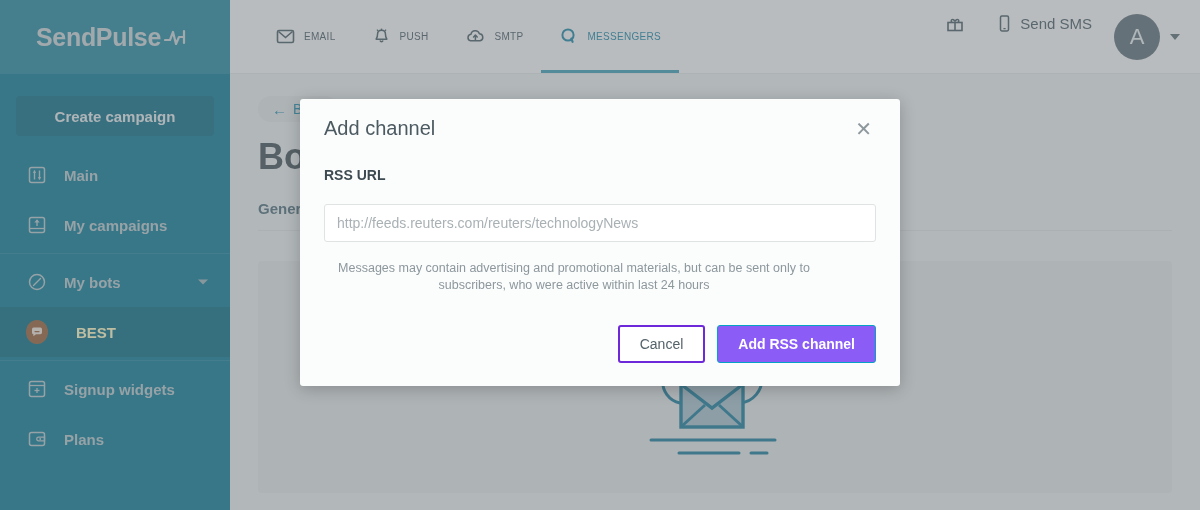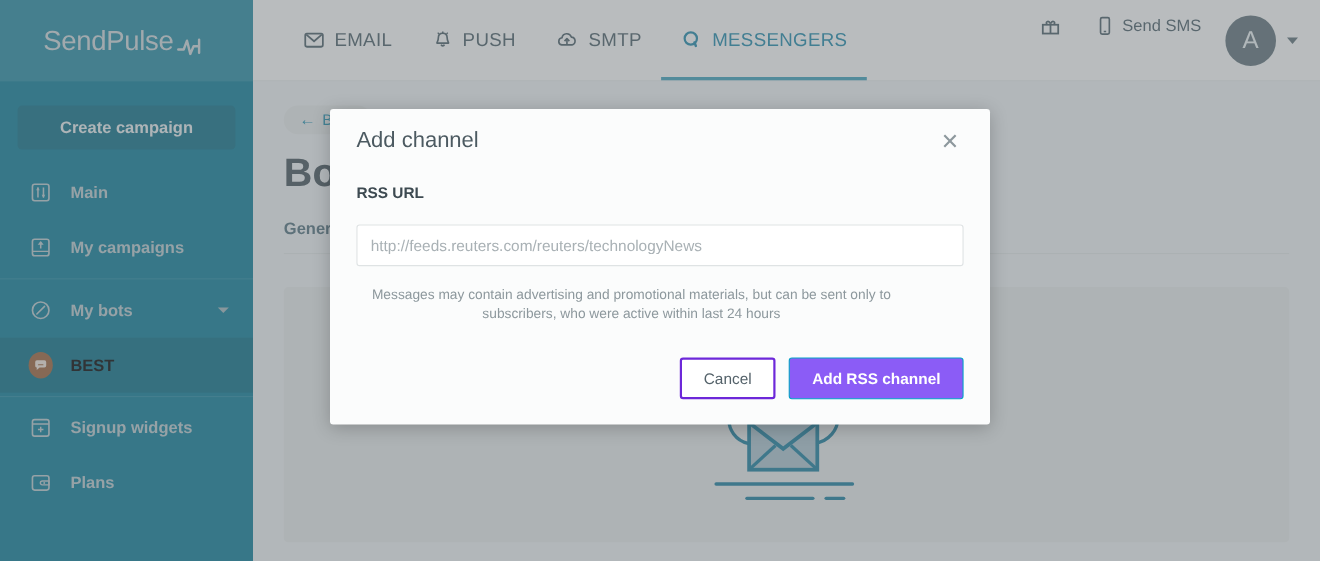--- a/index.html
+++ b/index.html
@@ -25,23 +25,23 @@
     background: #0c7b96;
   }
   .sidebar-logo {
     height: 74px;
     background: #2589a0;
     display: flex; align-items: center; justify-content: center;
   }
   .logo-text {
     color: #cdd6d9;
     font-size: 25px;
-    font-weight: normal;
+    font-weight: bold;
     letter-spacing: -0.3px;
-    display: flex; align-items: flex-end;
+    display: flex; align-items: center;
   }
   .logo-pulse { margin-left: 3px; display: flex; align-items: center; }
 
   .create-campaign {
     margin: 22px 16px 0 16px;
     height: 40px;
     background: #0d6e85;
     border-radius: 4px;
     color: #e3eaec;
     font-size: 15px;
@@ -59,21 +59,22 @@
     height: 50px;
     padding-left: 26px;
     color: #b9c8cd;
     font-size: 15px;
     font-weight: bold;
     cursor: pointer;
     position: relative;
   }
   .nav-item.active {
     background: #0a6e86;
-    color: #000000;
+    color: #fef9c3;
+    gap: 12px;
   }
   .nav-item .nav-icon {
     width: 22px; height: 22px;
     margin-right: 16px;
     display: flex; align-items: center; justify-content: center;
     flex: 0 0 22px;
   }
   .nav-sep {
     height: 1px; background: rgba(255,255,255,0.10);
     margin: 3px 0;
@@ -105,21 +106,21 @@
     display: flex; align-items: center;
     border-bottom: 1px solid #e2e5e6;
     position: relative;
   }
   .tabs { display: flex; align-items: center; height: 100%; margin-left: 28px; }
   .tab {
     display: flex; align-items: center;
     height: 100%;
     padding: 0 18px;
     color: #4a5d66;
-    font-size: 17px;
+    font-size: 10px;
     letter-spacing: 0.3px;
     cursor: pointer;
     position: relative;
   }
   .tab .tab-icon { margin-right: 9px; display: flex; align-items: center; }
   .tab.active { color: #1f87a8; }
   .tab.active::after {
     content: "";
     position: absolute; left: 0; right: 0; bottom: 0;
     height: 3px; background: #3f9fb8;

